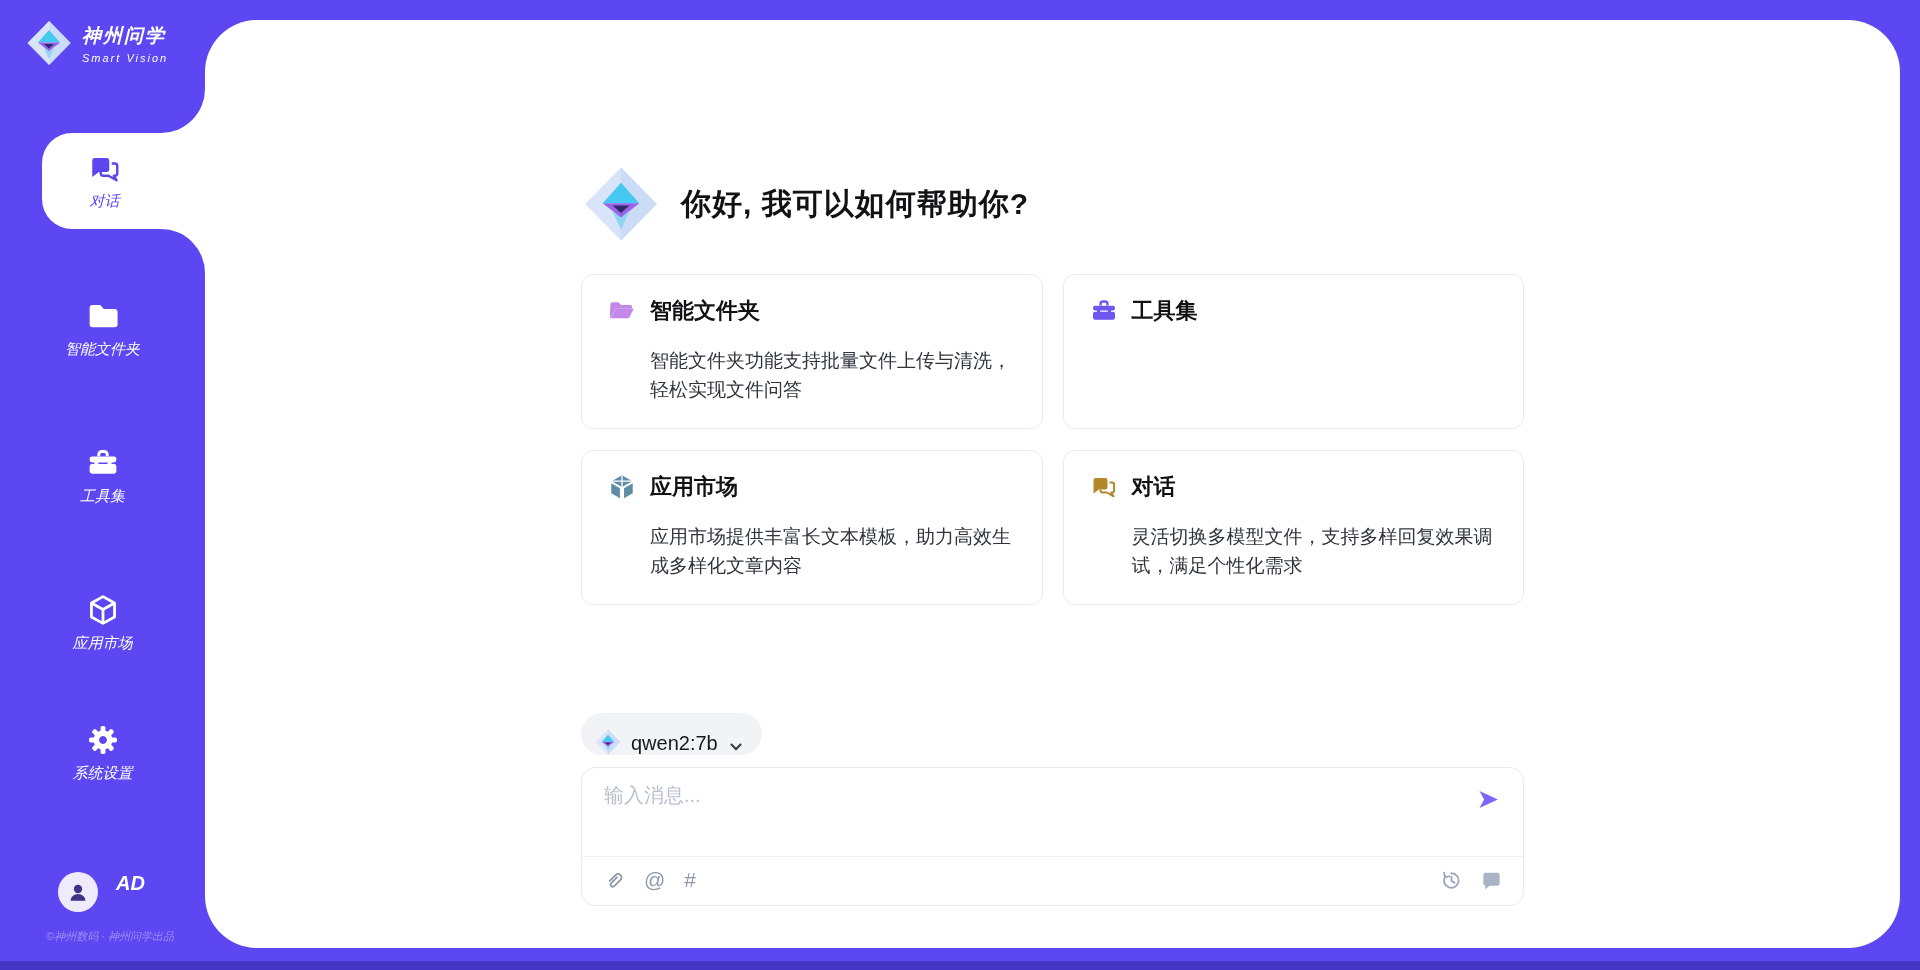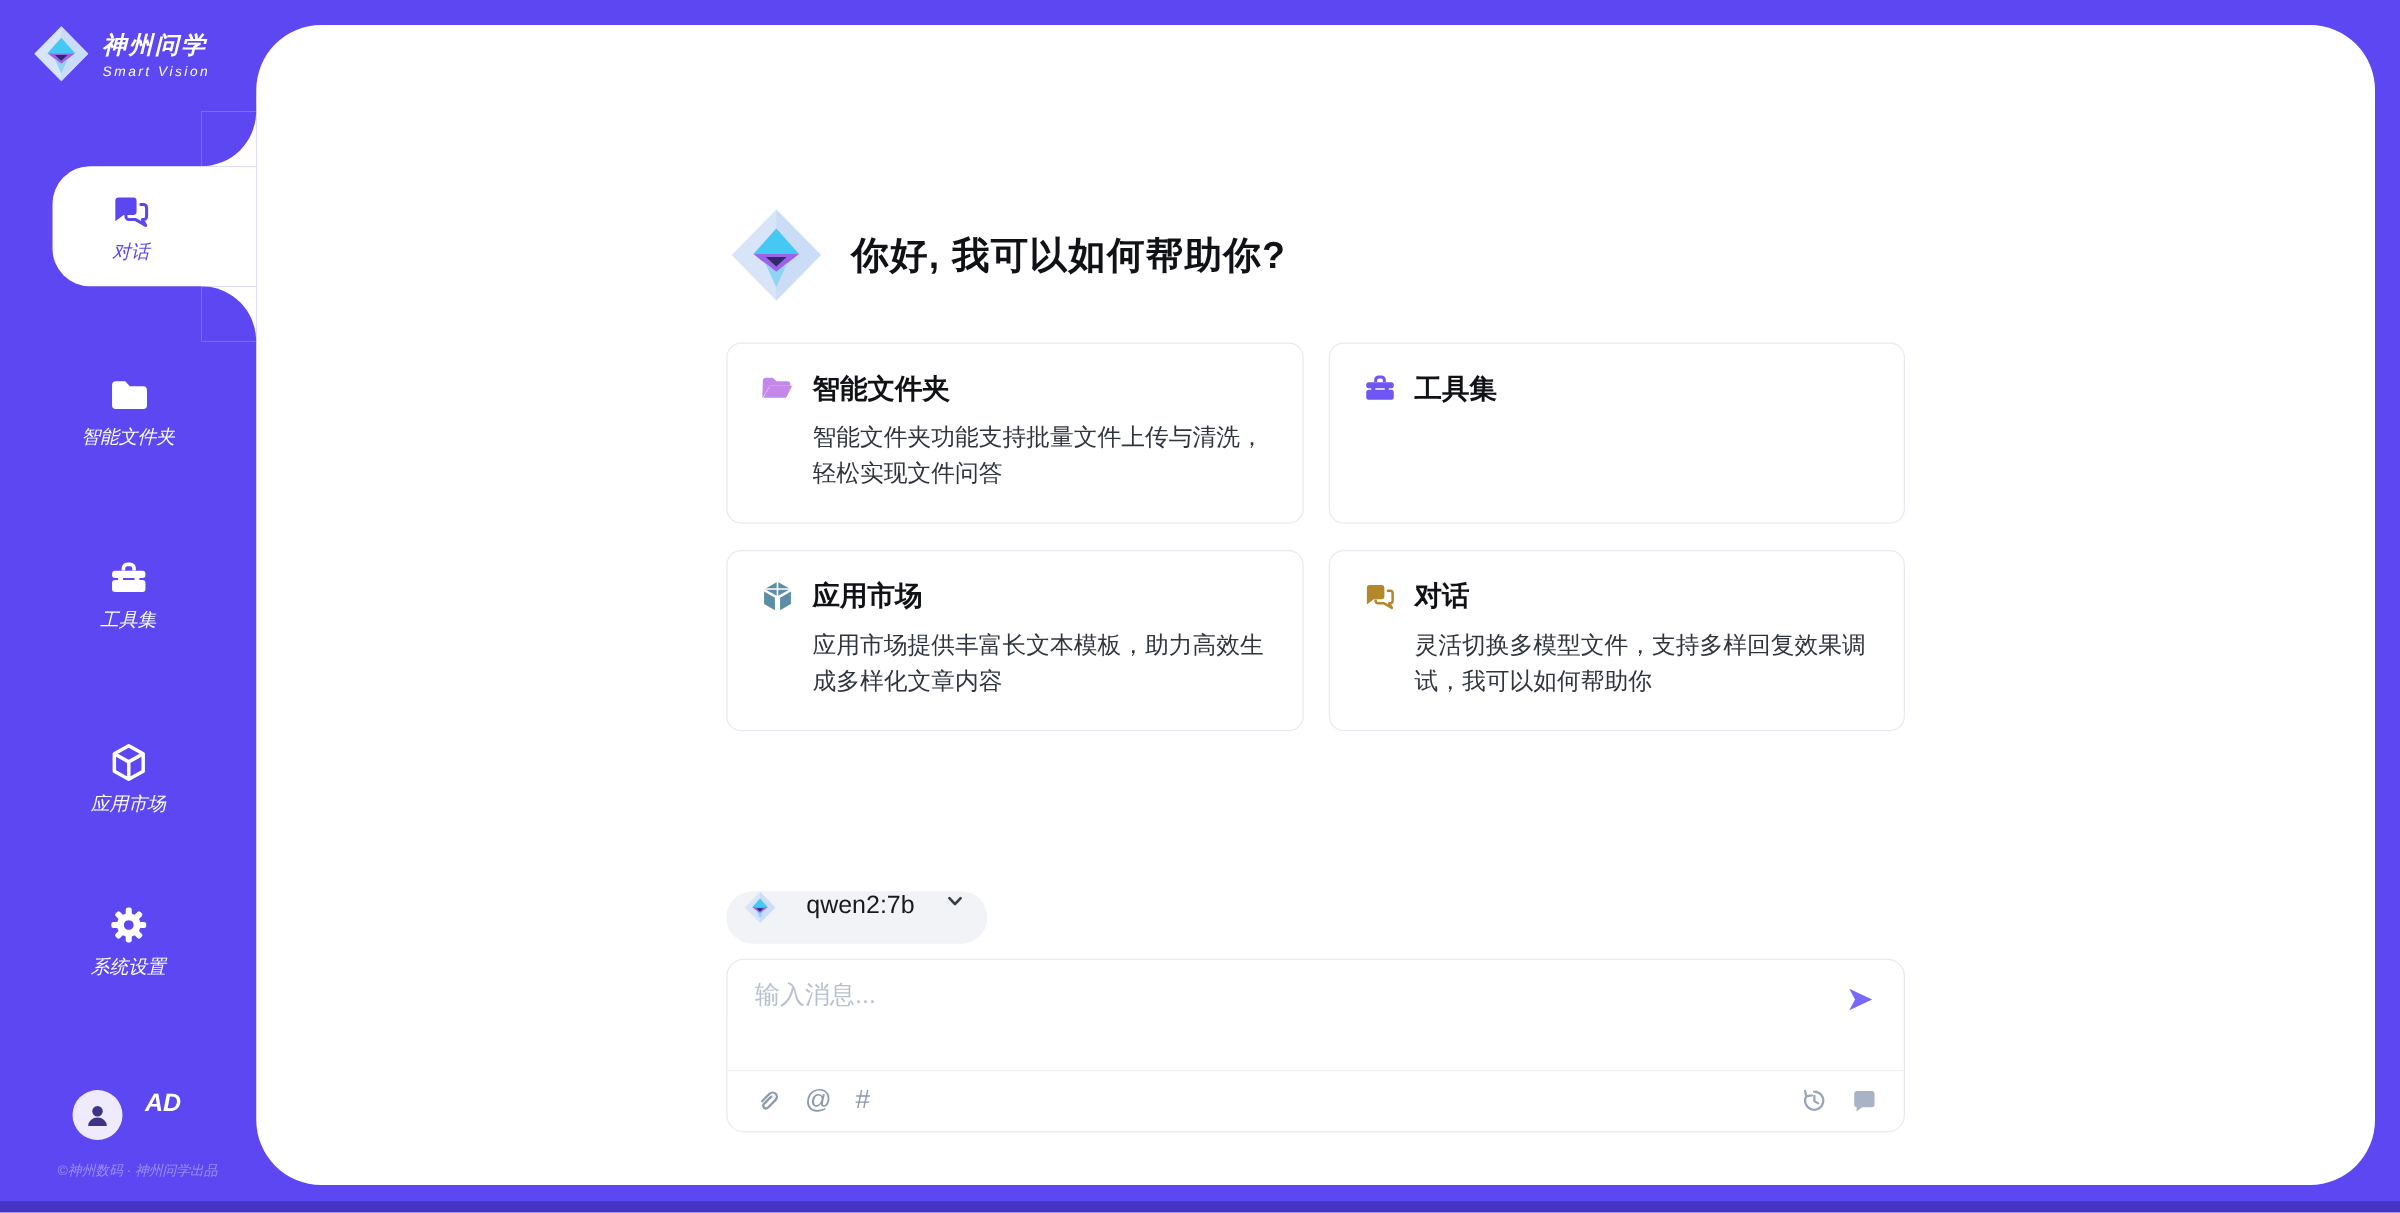--- a/index.html
+++ b/index.html
@@ -47,25 +47,25 @@
 
   .greeting-row { display:flex; align-items:center; gap:22px; margin-left:2px; }
   .greeting-row svg { width:76px; height:76px; }
   .greeting-text { font-size:30px; font-weight:bold; color:var(--title-text,#111216); letter-spacing:1px; }
 
   .cards { display:grid; grid-template-columns:1fr 1fr; gap:21px 20px; margin-top:32px; }
   .card { border:1px solid var(--card-border,#E9EAF1); border-radius:12px; background:#fff; padding:21px 26px 24px 26px; cursor:pointer; }
   .card-head { display:flex; align-items:center; gap:14px; }
   .card-head svg { width:28px; height:28px; flex:0 0 auto; }
   .card-title { font-size:22px; font-weight:bold; color:var(--title-text,#111216); }
-  .card-desc { margin-top:11px; margin-left:42px; font-size:19px; line-height:1.5; color:var(--desc-text,#30343C); }
+  .card-desc { margin-top:21px; margin-left:42px; font-size:19px; line-height:1.5; color:var(--desc-text,#30343C); }
 
   .spacer { flex:1; }
 
-  .model-pill { align-self:flex-start; display:inline-flex; align-items:flex-start; gap:24px; height:42px;
+  .model-pill { align-self:flex-start; display:inline-flex; align-items:flex-end; gap:10px; height:42px;
     background:var(--pill-bg,#F2F3F7); border-radius:21px; padding:0 18px 0 14px; cursor:pointer; }
   .model-pill svg.mini-diamond { width:26px; height:26px; }
   .model-name { font-size:20px; color:#17191D; }
   .model-pill svg.chev { width:16px; height:16px; }
 
   .composer { margin-top:12px; border:1px solid #E8EAF0; border-radius:14px; background:#fff; display:flex; flex-direction:column; }
   .composer-top { display:flex; align-items:flex-start; padding:14px 22px 6px 22px; }
   .composer textarea { flex:1; height:62px; border:none; outline:none; resize:none; font-family:inherit;
     font-size:20px; color:#222; background:transparent; }
   .composer textarea::placeholder { color:var(--placeholder,#B9C0CD); }
@@ -250,21 +250,21 @@
         </div>
         <div class="card-desc">应用市场提供丰富长文本模板，助力高效生成多样化文章内容</div>
       </div>
       <div class="card">
         <div class="card-head">
           <svg viewBox="0 0 28 28" style="color:var(--chat-card-icon,#B5872B)">
               <use href="#icon-chat"></use>
             </svg>
           <span class="card-title">对话</span>
         </div>
-        <div class="card-desc">灵活切换多模型文件，支持多样回复效果调试，我可以如何帮助你</div>
+        <div class="card-desc">灵活切换多模型文件，支持多样回复效果调试，满足个性化需求</div>
       </div>
     </div>
 
     <div class="spacer"></div>
 
     <div class="model-pill">
       <svg class="mini-diamond" viewBox="0 0 100 100">
           <use href="#diamond-logo"></use>
         </svg>
       <span class="model-name">qwen2:7b</span>

